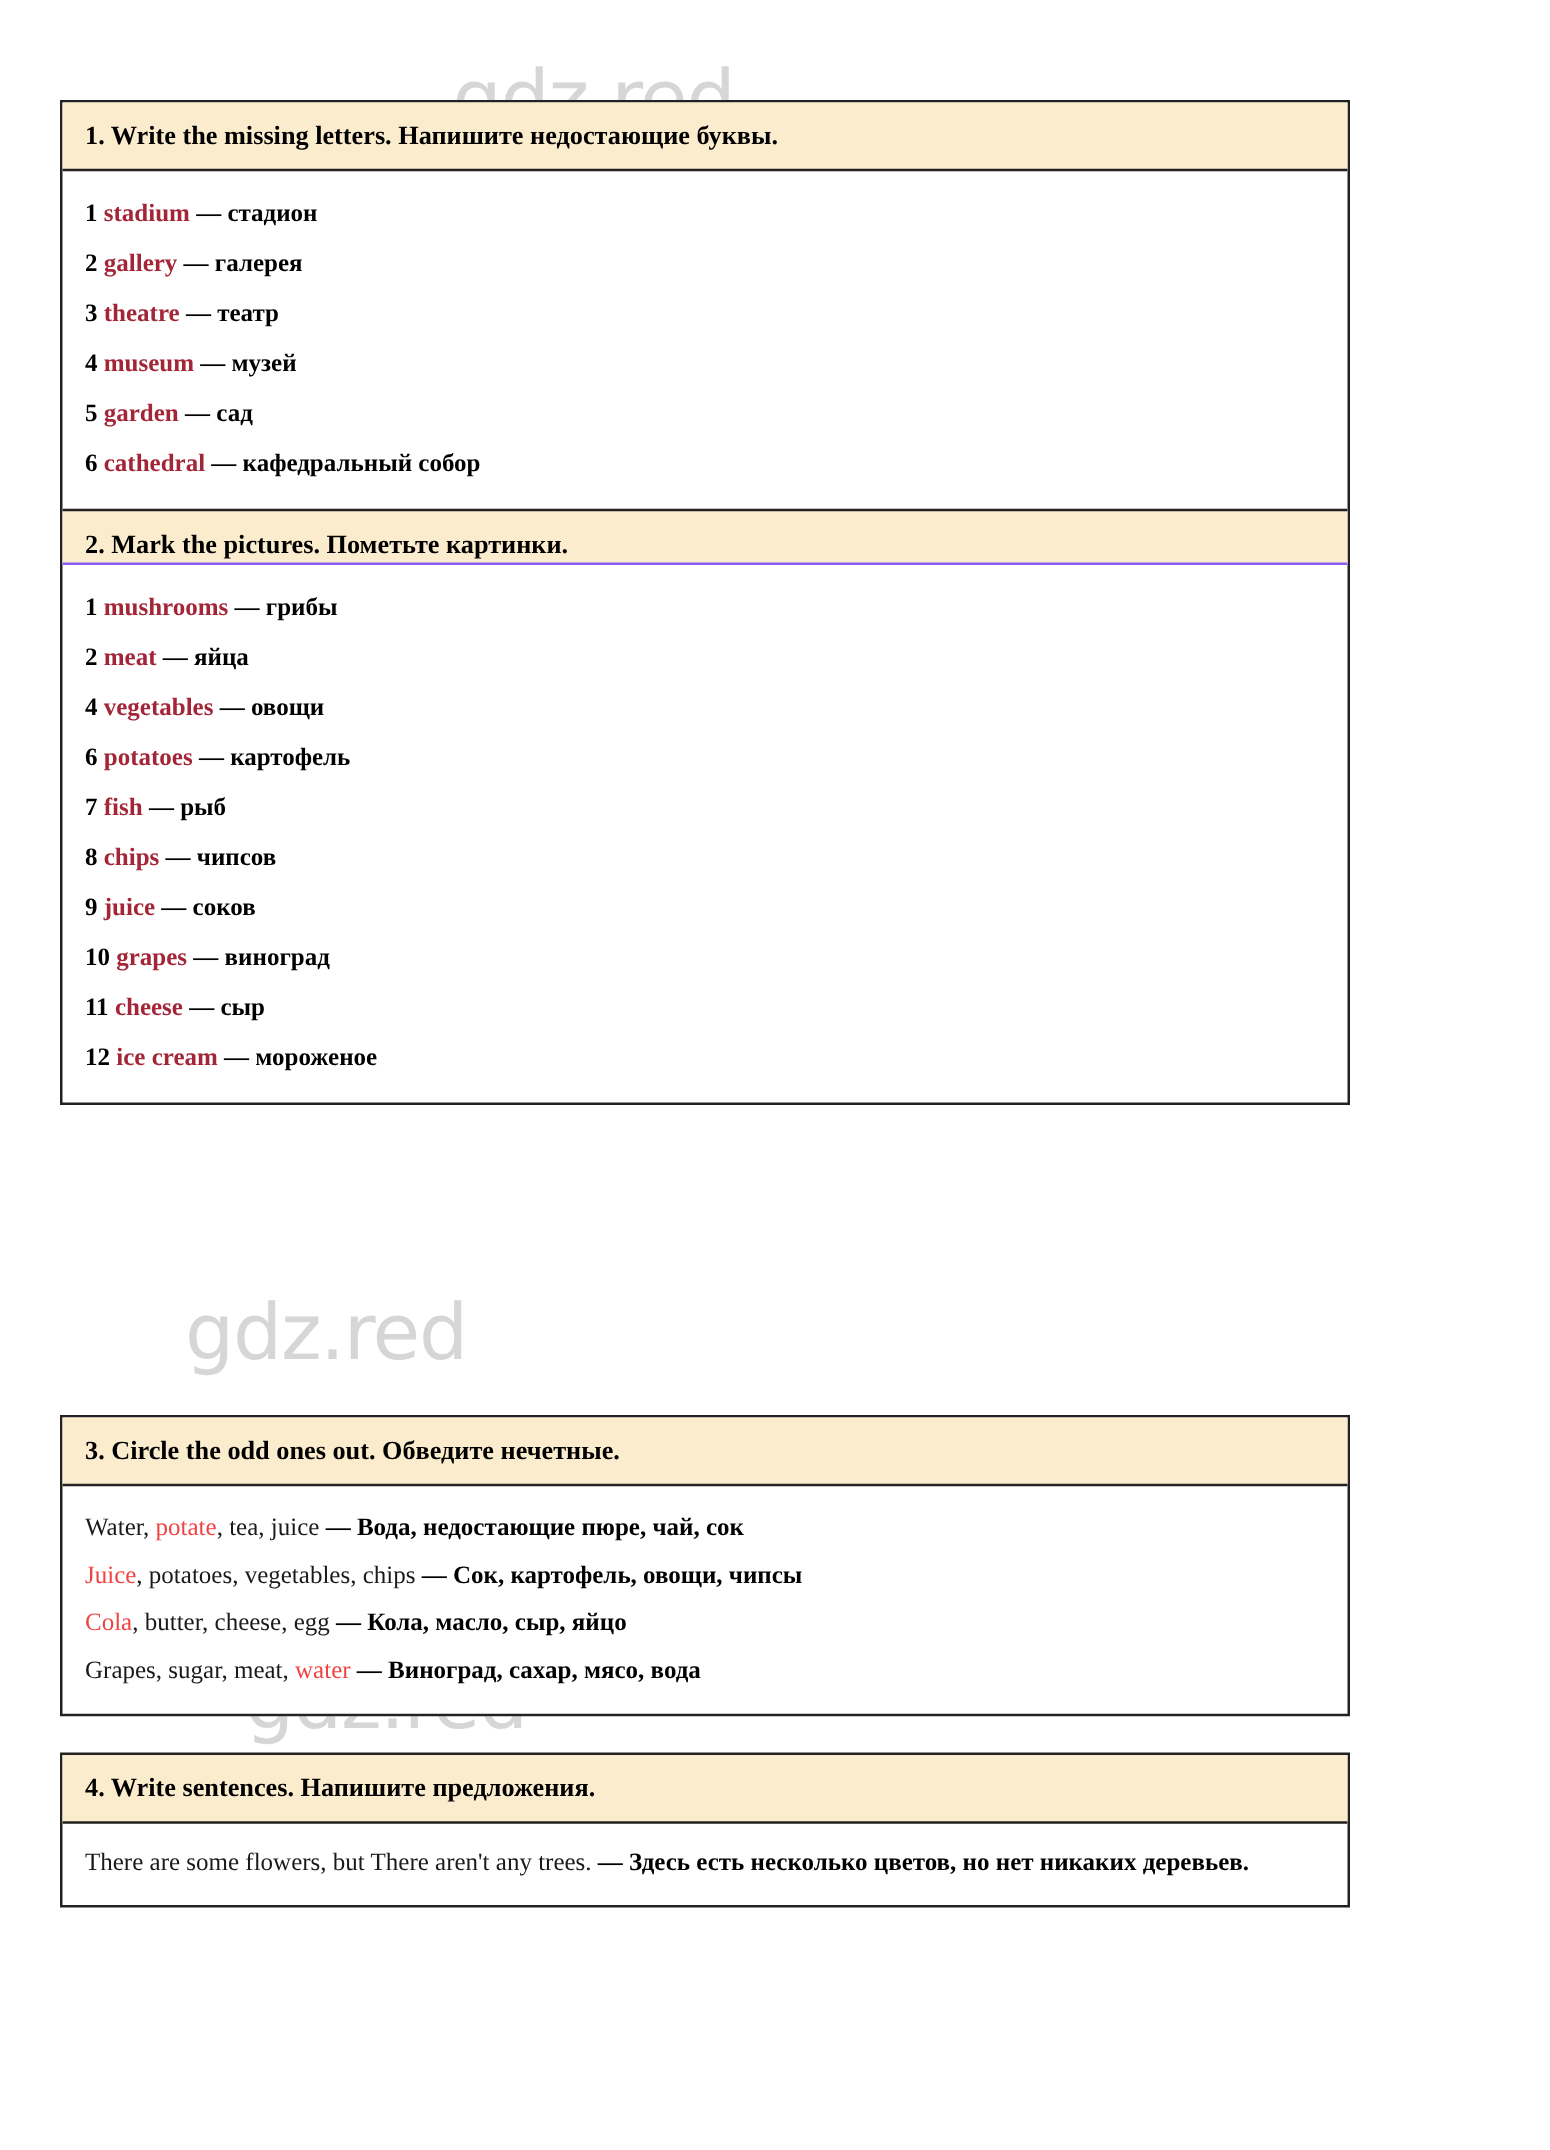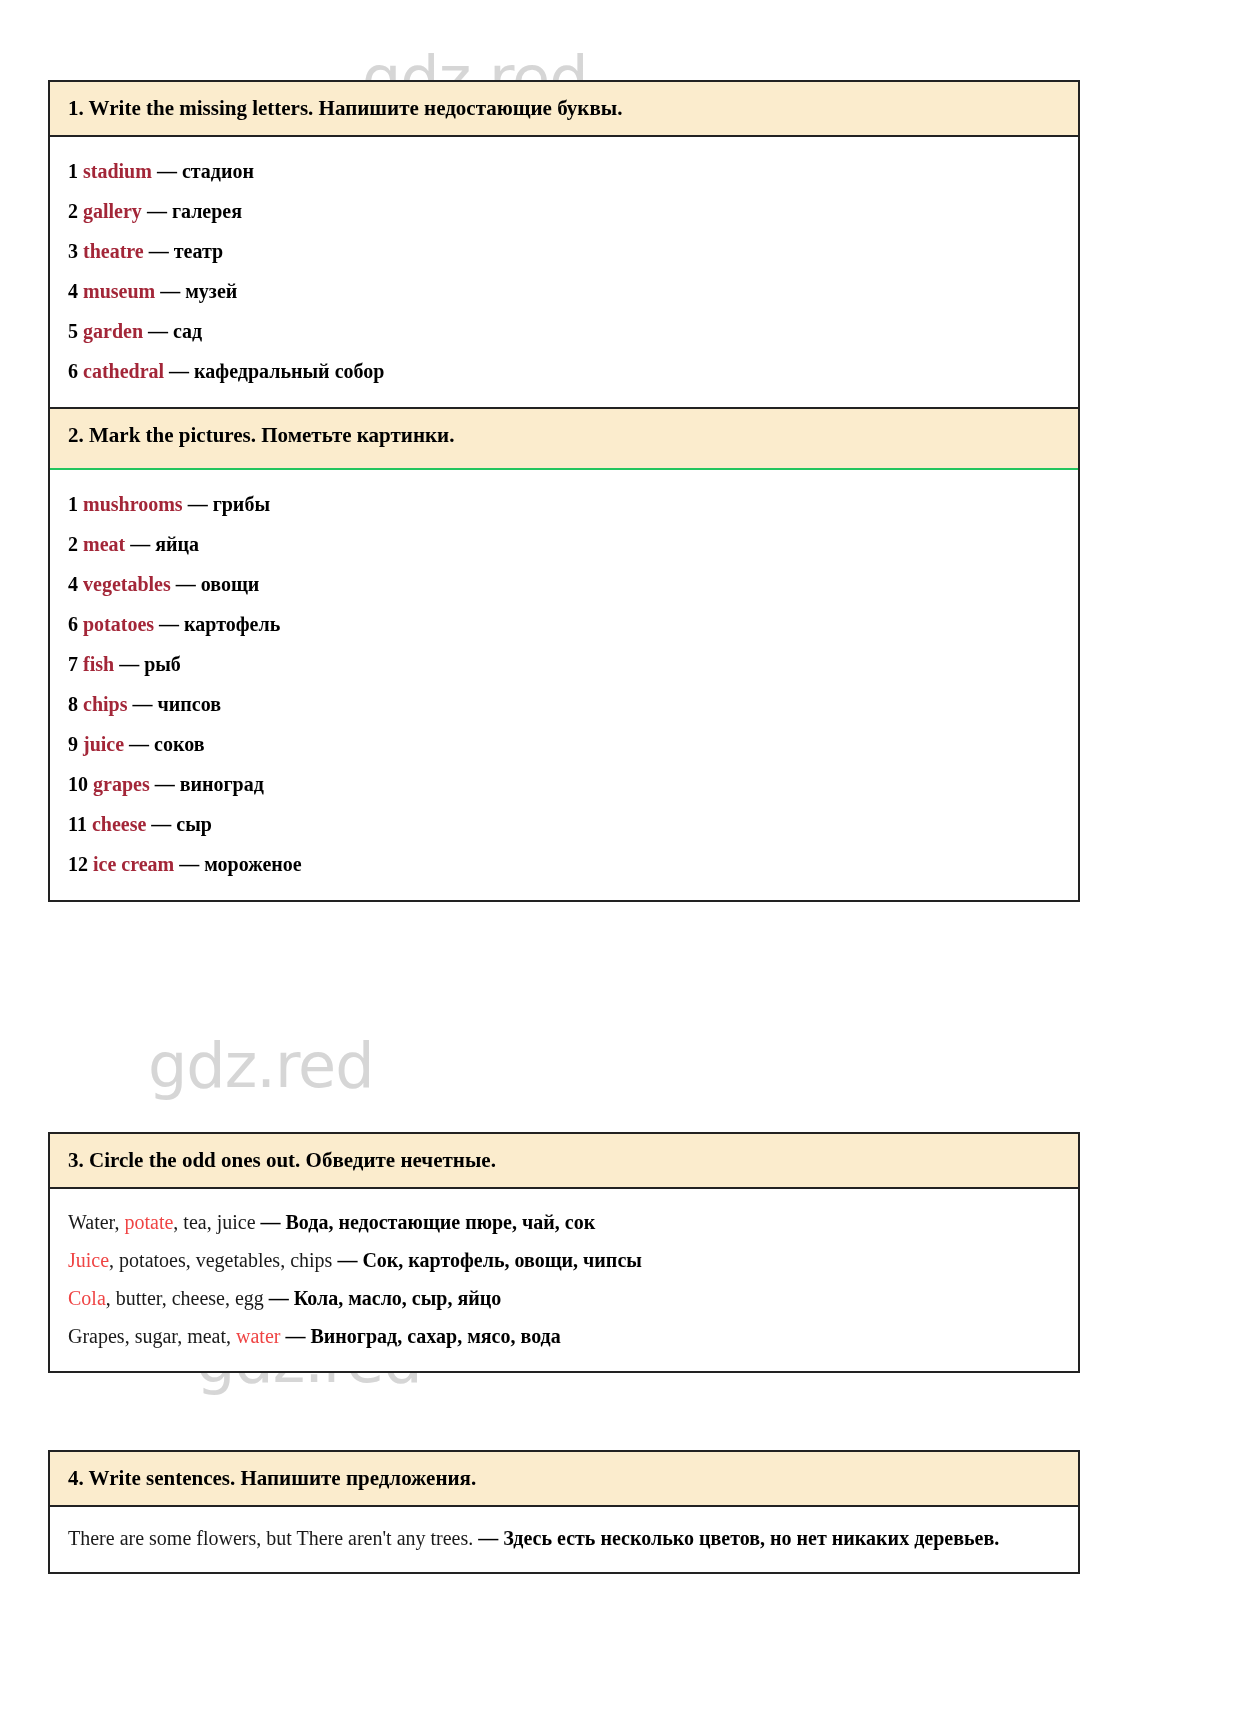--- a/index.html
+++ b/index.html
@@ -68,24 +68,24 @@
     padding: 14px 18px 16px 18px;
     box-sizing: border-box;
     background: transparent;
   }
 
   
   #block-12 { top: 46px; }
   #block-12 .inner-head-2 {
     background: #fbeccd;
     border-top: 2px solid #222222;
-    border-bottom: 2px solid #22c55e;
+    border-bottom: 2px solid #8b5cf6;
     font-weight: bold;
     font-size: 21px;
-    padding: 14px 0 20px 18px;
+    padding: 14px 0 2px 18px;
     line-height: 1.2;
   }
 
   .vocab-list {
     list-style: none;
     margin: 0;
     padding: 0;
   }
   .vocab-list li {
     font-size: 20px;
@@ -108,21 +108,21 @@
     line-height: 1.0;
     padding: 9px 0 9px 0;
     color: #1a1a1a;
     font-weight: normal;
     white-space: nowrap;
   }
   .odd-list .hl { color: #ef4444; font-weight: normal; }
   .odd-list .ru-b { font-weight: bold; color: #000000; }
 
   
-  #block-4 { top: 1416px; }
+  #block-4 { top: 1368px; }
   .sentence {
     font-size: 20px;
     line-height: 1.75;
     color: #1a1a1a;
     margin: 0;
     text-align: justify;
   }
   .sentence .ru-b { font-weight: bold; color: #000000; }
 </style>
 </head>

